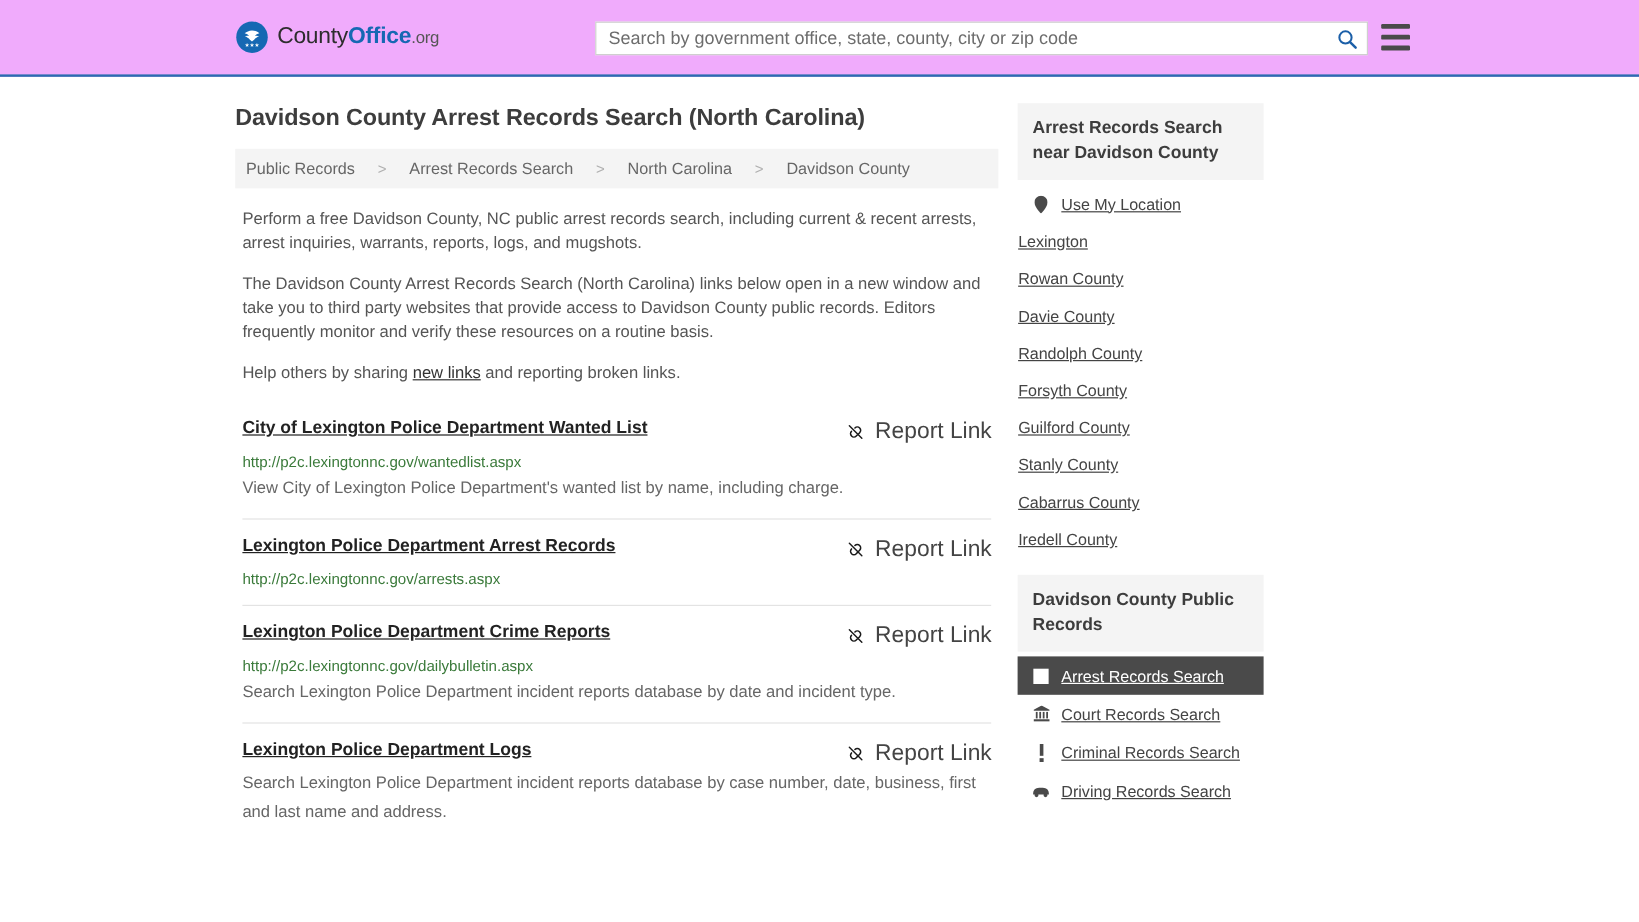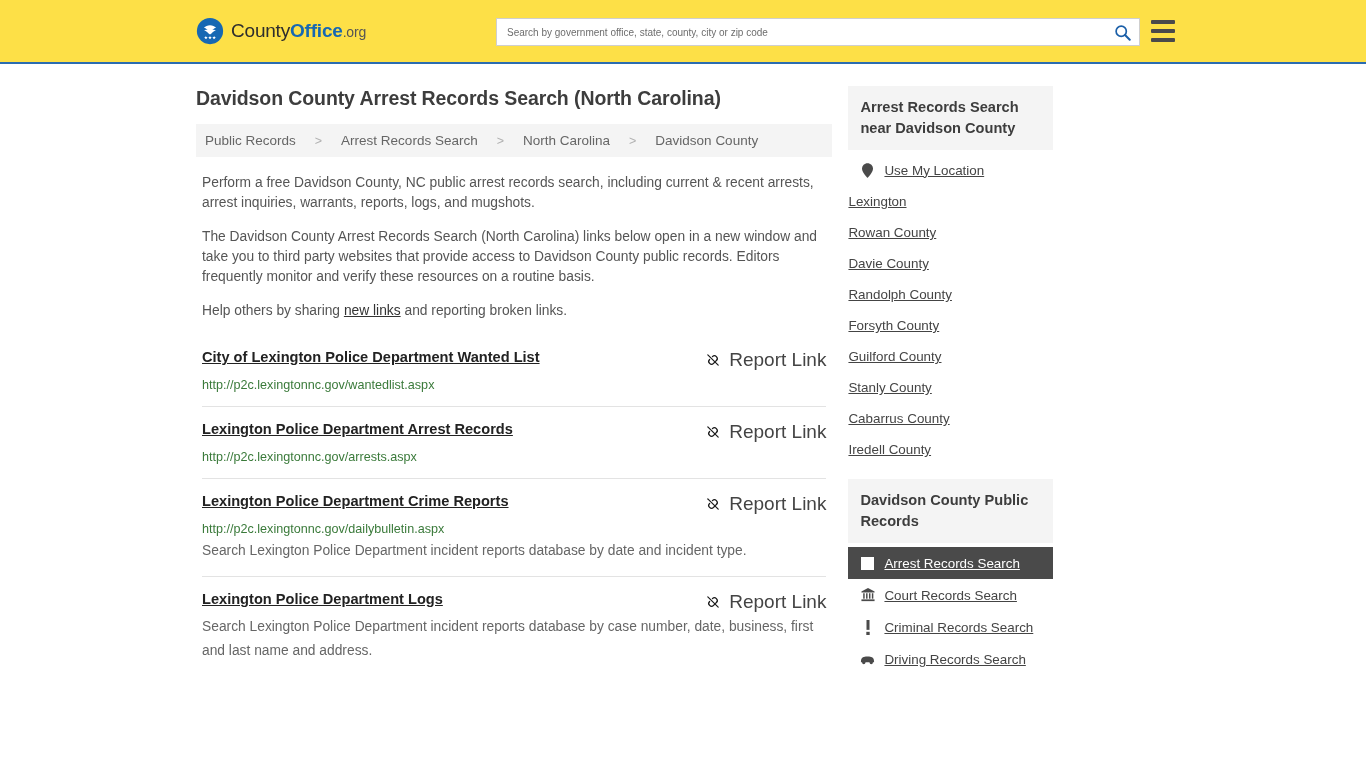--- a/index.html
+++ b/index.html
@@ -6,21 +6,21 @@
   html, body {
     width: 1366px; height: 768px;
     overflow: hidden;
     background: #ffffff;
     font-family: "Liberation Sans", sans-serif;
   }
 
   
   .site-header {
     height: 64px;
-    background: #fde047;
+    background: #f0abfc;
     border-bottom: 2px solid #2b6cb0;
     display: flex;
     align-items: center;
     position: relative;
   }
   .logo-wrap {
     display: flex;
     align-items: center;
     gap: 7px;
     margin-left: 196px;
@@ -47,21 +47,21 @@
     border: 1px solid #cfcfcf;
     display: flex;
     align-items: center;
   }
   .search-input {
     flex: 1;
     border: none;
     outline: none;
     height: 100%;
     padding: 0 10px;
-    font-size: 10px;
+    font-size: 15px;
     color: #333;
     font-family: "Liberation Sans", sans-serif;
     background: transparent;
   }
   .search-input::placeholder { color: #6d6d6d; }
   .search-btn {
     width: 34px; height: 100%;
     background: transparent;
     border: none;
     cursor: pointer;
@@ -269,20 +269,21 @@
             <div class="report-link">
               <svg width="16" height="16" viewBox="0 0 20 20">
                 <path d="M7.5 6.5 A3.5 3.5 0 0 0 4 10 A3.5 3.5 0 0 0 7.5 13.5 L9 13.5" fill="none" stroke="#1a1a1a" stroke-width="1.6" stroke-linecap="round" transform="rotate(-45 10 10)"></path>
                 <path d="M12.5 6.5 A3.5 3.5 0 0 1 16 10 A3.5 3.5 0 0 1 12.5 13.5 L11 13.5" fill="none" stroke="#1a1a1a" stroke-width="1.6" stroke-linecap="round" transform="rotate(-45 10 10)"></path>
                 <line x1="3.5" y1="3.5" x2="16.5" y2="16.5" stroke="#1a1a1a" stroke-width="1.5" stroke-linecap="round"></line>
               </svg>
               <span class="report-link-label">Report Link</span>
             </div>
           </div>
           <a class="result-url">http://p2c.lexingtonnc.gov/wantedlist.aspx</a>
+          <div class="result-desc">View City of Lexington Police Department's wanted list by name, including charge.</div>
         </div>
 
         <div class="result">
           <div class="result-head">
             <a class="result-title">Lexington Police Department Arrest Records</a>
             <div class="report-link">
               <svg width="16" height="16" viewBox="0 0 20 20">
                 <path d="M7.5 6.5 A3.5 3.5 0 0 0 4 10 A3.5 3.5 0 0 0 7.5 13.5 L9 13.5" fill="none" stroke="#1a1a1a" stroke-width="1.6" stroke-linecap="round" transform="rotate(-45 10 10)"></path>
                 <path d="M12.5 6.5 A3.5 3.5 0 0 1 16 10 A3.5 3.5 0 0 1 12.5 13.5 L11 13.5" fill="none" stroke="#1a1a1a" stroke-width="1.6" stroke-linecap="round" transform="rotate(-45 10 10)"></path>
                 <line x1="3.5" y1="3.5" x2="16.5" y2="16.5" stroke="#1a1a1a" stroke-width="1.5" stroke-linecap="round"></line>

